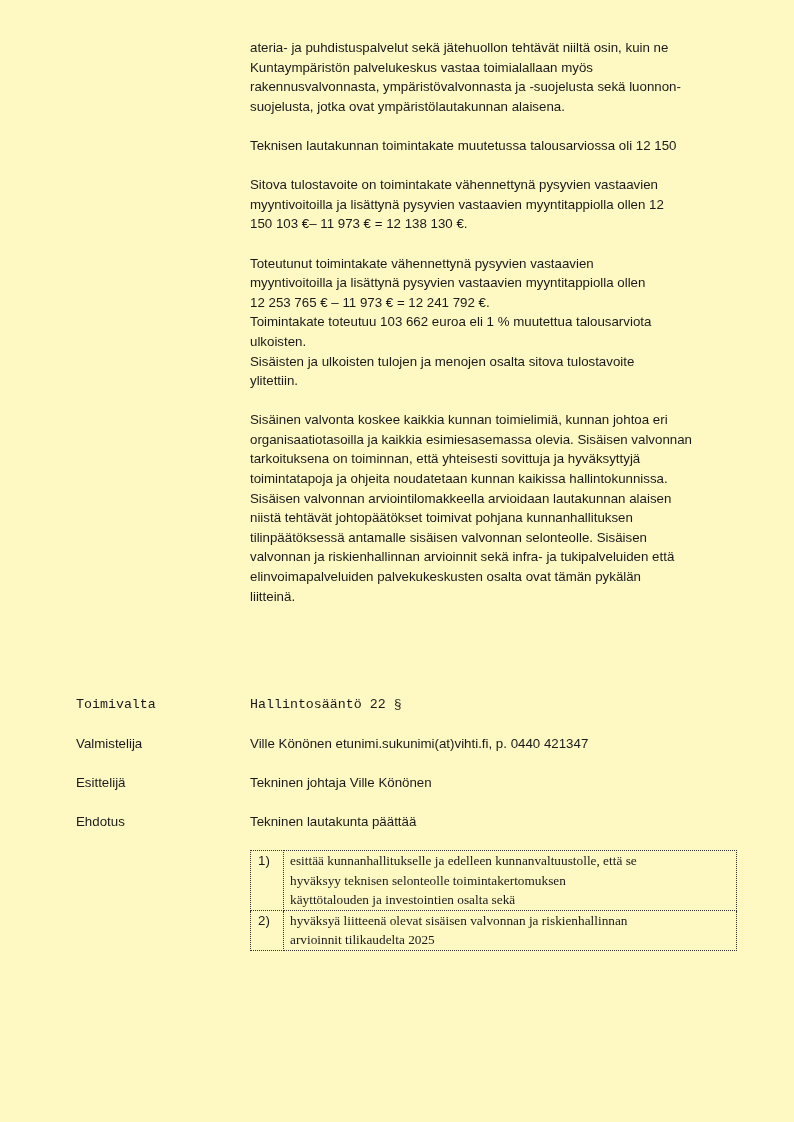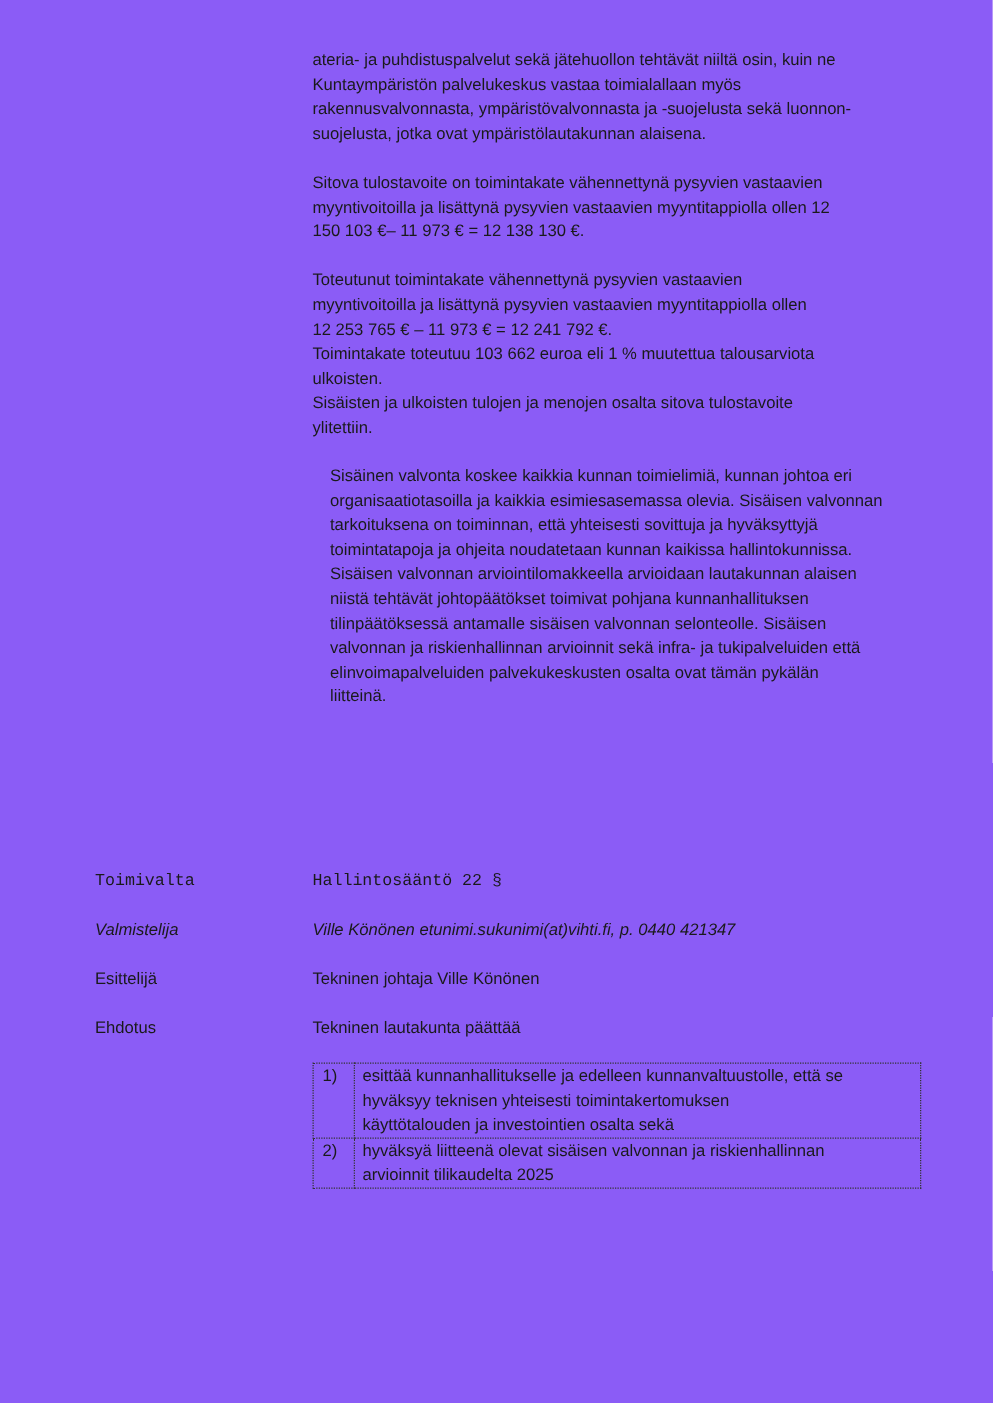--- a/index.html
+++ b/index.html
@@ -15,36 +15,36 @@
       font-family: "Liberation Sans", sans-serif;
       color: #1a1a1a;
       font-size: 13.3px;
       line-height: 19.6px;
     }
     .page {
       position: absolute;
       left: 0; top: 0;
       width: 794px;
       height: 1122px;
-      background: #8b5cf6;
+      background: #fef9c3;
     }
     .body-text {
       position: absolute;
       left: 250px;
       top: 38px;
       width: 490px;
     }
     .para {
       margin: 0 0 19.6px 0;
     }
     .para .line {
       display: block;
       white-space: nowrap;
     }
-    .para.tight { margin-bottom: 0; margin-left: 14px; }
+    .para.tight { margin-bottom: 0; }
     .field-row {
       position: absolute;
       left: 76px;
       width: 680px;
       height: 20px;
       white-space: nowrap;
     }
     .field-label {
       position: absolute;
       left: 0;
@@ -66,35 +66,36 @@
       border: 1px dotted #333333;
       vertical-align: top;
       padding: 0 6px;
       line-height: 19.6px;
     }
     .proposal-table td.num {
       width: 21px;
       padding-left: 7px;
       padding-right: 4px;
     }
-    .proposal-table td .line { display: block; white-space: nowrap; }
+    .proposal-table td .line { display: block; white-space: nowrap; font-family: Liberation Serif, serif; }
   </style>
 </head>
 <body>
 
 <div class="page">
 
   <div class="body-text">
     <p class="para">
       <span class="line">ateria- ja puhdistuspalvelut sekä jätehuollon tehtävät niiltä osin, kuin ne</span>
       <span class="line">Kuntaympäristön  palvelukeskus vastaa toimialallaan myös</span>
       <span class="line">rakennusvalvonnasta, ympäristövalvonnasta ja -suojelusta sekä luonnon-</span>
       <span class="line">suojelusta, jotka ovat ympäristölautakunnan alaisena.</span>
     </p>
     <p class="para">
+      <span class="line">Teknisen lautakunnan toimintakate muutetussa talousarviossa oli 12 150</span>
     </p>
     <p class="para">
       <span class="line">Sitova tulostavoite on toimintakate vähennettynä  pysyvien vastaavien</span>
       <span class="line">myyntivoitoilla  ja lisättynä pysyvien vastaavien myyntitappiolla  ollen 12</span>
       <span class="line">150 103 €– 11 973 € = 12 138 130 €.</span>
     </p>
     <p class="para">
       <span class="line">Toteutunut  toimintakate vähennettynä  pysyvien vastaavien</span>
       <span class="line">myyntivoitoilla  ja lisättynä pysyvien vastaavien myyntitappiolla  ollen</span>
       <span class="line">12 253 765 € – 11 973 € = 12 241 792 €.</span>
@@ -114,40 +115,40 @@
       <span class="line">valvonnan ja riskienhallinnan arvioinnit sekä infra- ja tukipalveluiden että</span>
       <span class="line">elinvoimapalveluiden palvekukeskusten osalta ovat tämän pykälän</span>
       <span class="line">liitteinä.</span>
     </p>
   </div>
 
   <div class="field-row" style="top:695px;font-family:Liberation Mono, monospace;">
     <span class="field-label">Toimivalta</span>
     <span class="field-value">Hallintosääntö 22 §</span>
   </div>
-  <div class="field-row" style="top:734px;font-style:italic;">
+  <div class="field-row" style="top:734px;">
     <span class="field-label">Valmistelija</span>
     <span class="field-value">Ville Könönen   etunimi.sukunimi(at)vihti.fi, p. 0440 421347</span>
   </div>
   <div class="field-row" style="top:773px;">
     <span class="field-label">Esittelijä</span>
     <span class="field-value">Tekninen johtaja Ville Könönen</span>
   </div>
   <div class="field-row" style="top:812px;text-decoration:underline;">
     <span class="field-label">Ehdotus</span>
     <span class="field-value">Tekninen lautakunta päättää</span>
   </div>
 
   <table class="proposal-table">
     <tbody>
         <tr>
       <td class="num">1)</td>
       <td>
         <span class="line">esittää kunnanhallitukselle ja edelleen kunnanvaltuustolle, että se</span>
-        <span class="line">hyväksyy teknisen yhteisesti toimintakertomuksen</span>
+        <span class="line">hyväksyy teknisen selonteolle toimintakertomuksen</span>
         <span class="line">käyttötalouden  ja investointien osalta sekä</span>
       </td>
     </tr>
     <tr>
       <td class="num">2)</td>
       <td>
         <span class="line">hyväksyä liitteenä olevat sisäisen valvonnan ja riskienhallinnan</span>
         <span class="line">arvioinnit tilikaudelta 2025</span>
       </td>
     </tr>

